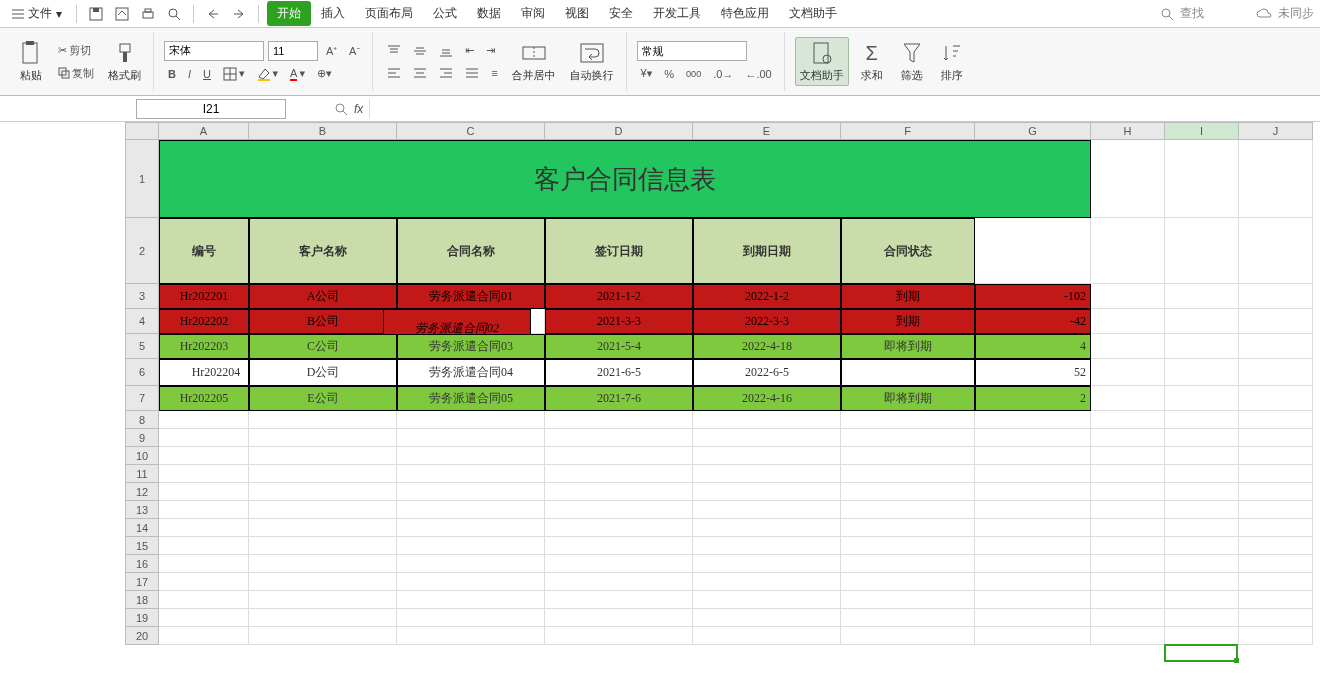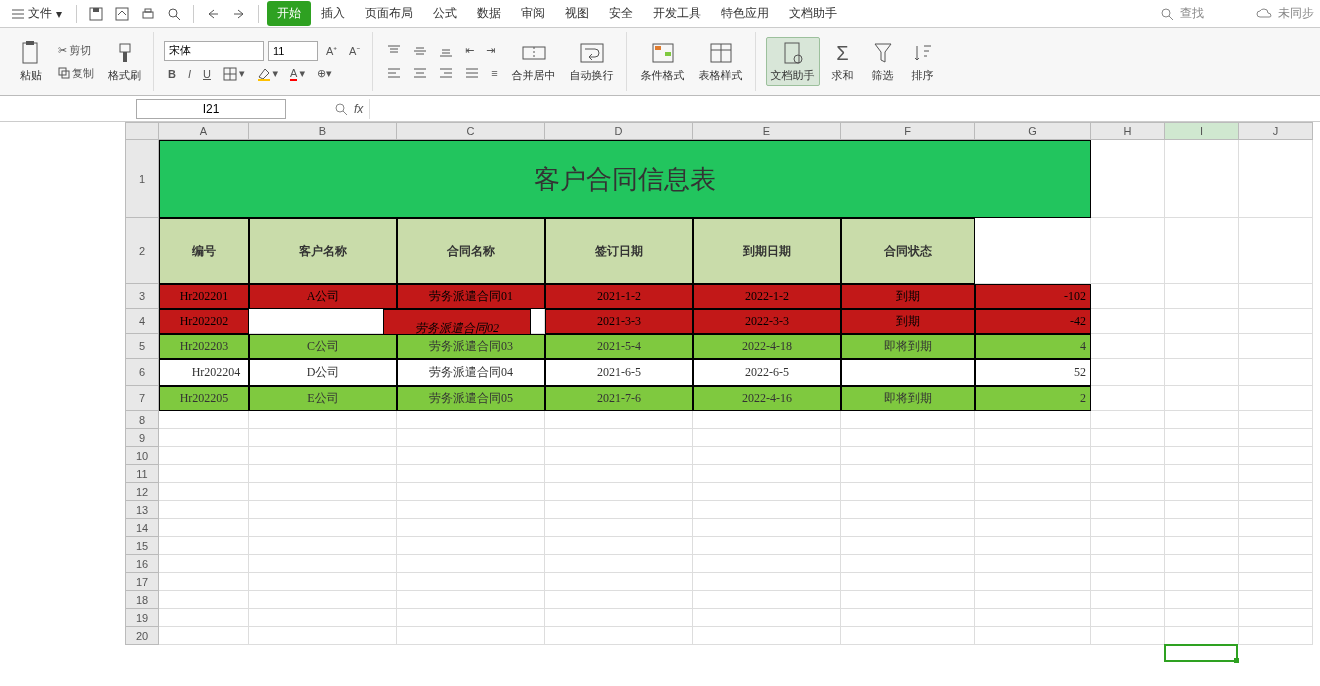--- a/index.html
+++ b/index.html
@@ -276,43 +276,35 @@
       <div class="bigicon">
           <svg width="24" height="20">
             <rect x="1" y="1" width="22" height="18" fill="none" stroke="#555"></rect>
             <path d="M5 6 L15 6 Q19 6 19 10 Q19 14 15 14 L10 14 M12 11 L9 14 L12 17" fill="none" stroke="#555"></path>
           </svg>
         </div>
       <span>自动换行</span>
     </div>
   </div>
 
-
   <div class="group">
-    <div class="vcol">
-      <div class="bigicon">
-          <svg width="24" height="22">
-            <rect x="2" y="2" width="20" height="18" fill="none" stroke="#555"></rect>
-            <rect x="4" y="4" width="6" height="4" fill="#e07b2e"></rect>
-            <rect x="14" y="10" width="6" height="4" fill="#7fc93f"></rect>
-          </svg>
-        </div>
-      <span>条件格式</span>
-    </div>
-    <div class="vcol">
-      <div class="bigicon">
-          <svg width="24" height="22">
-            <rect x="2" y="2" width="20" height="18" fill="none" stroke="#555"></rect>
-            <line x1="2" y1="8" x2="22" y2="8" stroke="#555"></line>
-            <line x1="12" y1="2" x2="12" y2="20" stroke="#555"></line>
-          </svg>
-        </div>
-      <span>表格样式</span>
-    </div>
-  </div>
+    <div style="display:flex;flex-direction:column;gap:4px;">
+      <input class="combo num-fmt" value="常规" style="">
+      <div class="minirow">
+        <span class="mini-btn">¥▾</span>
+        <span class="mini-btn">%</span>
+        <span class="mini-btn">
+            <sup>000</sup>
+          </span>
+        <span class="mini-btn">.0→</span>
+        <span class="mini-btn">←.00</span>
+      </div>
+    </div>
+  </div>
+
 
   <div class="group">
     <div class="vcol active">
       <div class="bigicon">
           <svg width="22" height="24">
             <rect x="3" y="2" width="14" height="20" fill="none" stroke="#555"></rect>
             <circle cx="16" cy="18" r="4" fill="none" stroke="#555"></circle>
           </svg>
         </div>
       <span>文档助手</span>
@@ -601,20 +593,21 @@
         <div class="cell header-cell" style="left: 534px; top: 78px; width: 148px; height: 66px;">到期日期</div>
         <div class="cell header-cell" style="left: 682px; top: 78px; width: 134px; height: 66px;">合同状态</div>
         <div class="cell data-red" style="left: 0px; top: 144px; width: 90px; height: 25px;">Hr202201</div>
         <div class="cell data-red" style="left: 90px; top: 144px; width: 148px; height: 25px;">A公司</div>
         <div class="cell data-red" style="left: 238px; top: 144px; width: 148px; height: 25px;">劳务派遣合同01</div>
         <div class="cell data-red" style="left: 386px; top: 144px; width: 148px; height: 25px;">2021-1-2</div>
         <div class="cell data-red" style="left: 534px; top: 144px; width: 148px; height: 25px;">2022-1-2</div>
         <div class="cell data-red" style="left: 682px; top: 144px; width: 134px; height: 25px;">到期</div>
         <div class="cell data-red num-right" style="left: 816px; top: 144px; width: 116px; height: 25px;">-102</div>
         <div class="cell data-red" style="left: 0px; top: 169px; width: 90px; height: 25px;">Hr202202</div>
+        <div class="cell data-red" style="left: 90px; top: 169px; width: 148px; height: 25px;">B公司</div>
         <div class="cell data-red" style="left: 224px; top: 169px; width: 148px; height: 38px; font-style: italic;">劳务派遣合同02</div>
         <div class="cell data-red" style="left: 386px; top: 169px; width: 148px; height: 25px;">2021-3-3</div>
         <div class="cell data-red" style="left: 534px; top: 169px; width: 148px; height: 25px;">2022-3-3</div>
         <div class="cell data-red" style="left: 682px; top: 169px; width: 134px; height: 25px;">到期</div>
         <div class="cell data-red num-right" style="left: 816px; top: 169px; width: 116px; height: 25px;">-42</div>
         <div class="cell data-green" style="left: 0px; top: 194px; width: 90px; height: 25px;">Hr202203</div>
         <div class="cell data-green" style="left: 90px; top: 194px; width: 148px; height: 25px;">C公司</div>
         <div class="cell data-green" style="left: 238px; top: 194px; width: 148px; height: 25px;">劳务派遣合同03</div>
         <div class="cell data-green" style="left: 386px; top: 194px; width: 148px; height: 25px;">2021-5-4</div>
         <div class="cell data-green" style="left: 534px; top: 194px; width: 148px; height: 25px;">2022-4-18</div>

